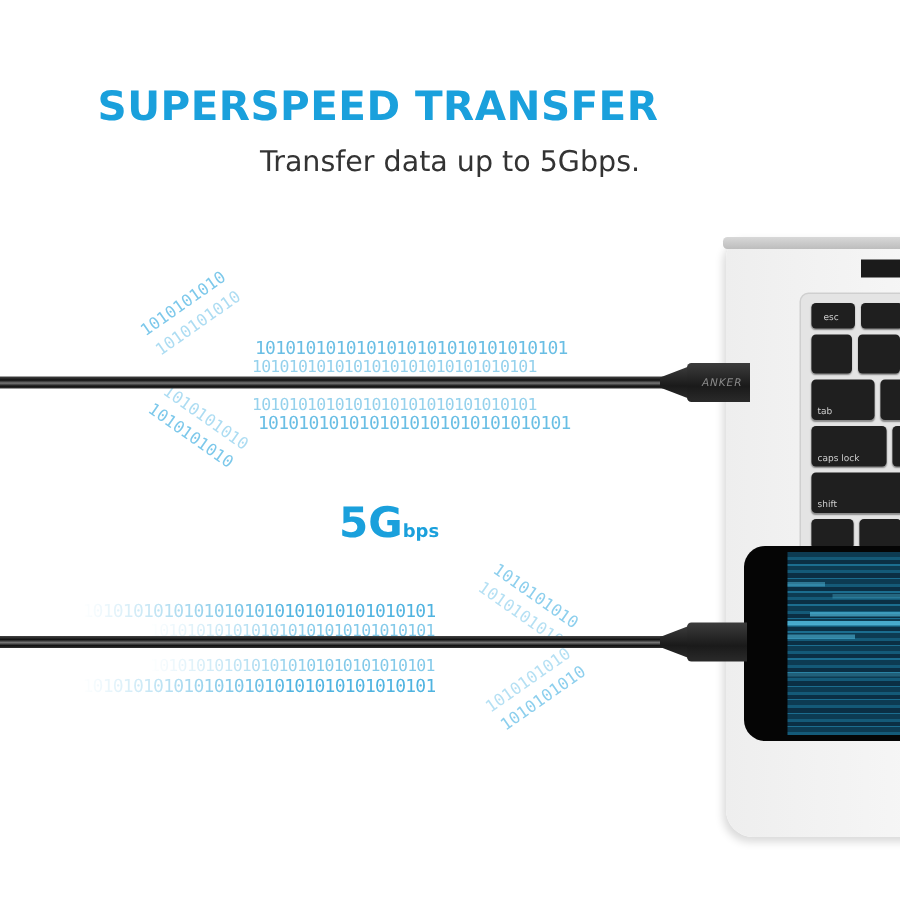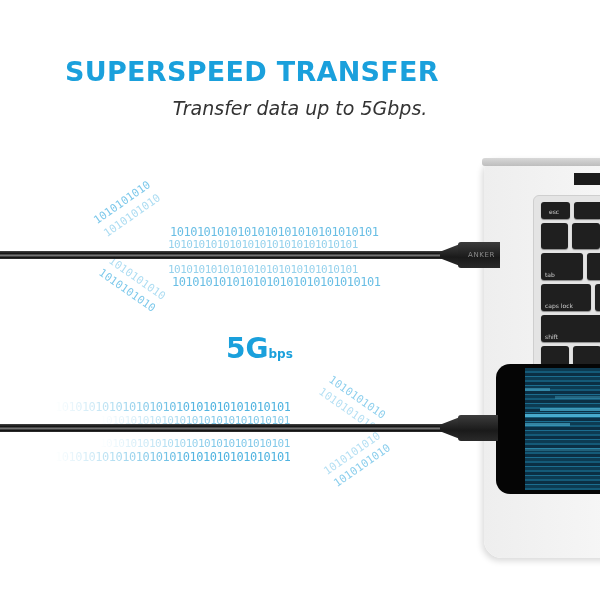--- a/index.html
+++ b/index.html
@@ -1,18 +1,18 @@
 <!DOCTYPE html>
 <html><head>
 <meta charset="utf-8">
 <style>
   html, body { margin:0; padding:0; }
   body { width:600px; height:600px; background:#ffffff; position:relative; overflow:hidden; font-family:"DejaVu Sans", sans-serif; }
   .headline { position:absolute; left:0; width:504px; top:56px; text-align:center; color:#1aa0dc; font-weight:bold; font-size:27px; letter-spacing:0.3px; }
-  .subline { position:absolute; left:0; width:600px; top:97px; text-align:center; color:#333; font-size:19px;font-style:italic; }
+  .subline { position:absolute; left:0; width:600px; top:97px; text-align:center; color:#333; font-size:19px; }
   .speed { position:absolute; left:226px; top:332px; color:#1aa0dc; font-weight:bold; font-size:28px; }
   .speed .unit { font-size:12px; }
 
   
   .laptop-base { position:absolute; left:484px; top:158px; width:140px; height:400px; background:linear-gradient(90deg,#eeeeee,#f7f7f7); border-radius:14px 0 0 18px; box-shadow:-2px 3px 6px rgba(0,0,0,0.15); }
   .laptop-lid { position:absolute; left:482px; top:158px; width:130px; height:8px; background:linear-gradient(#d8d8d8,#bdbdbd); border-radius:3px 0 0 3px; }
   .kb-well { position:absolute; left:533px; top:195px; width:80px; height:240px; background:#e4e4e4; border-radius:6px 0 0 0; border:1px solid #cfcfcf; }
   .key { position:absolute; background:#1f1f1f; border-radius:3px; color:#cfcfcf; font-size:6px; box-shadow:0 1px 1px rgba(0,0,0,0.4); }
   .key span { position:absolute; left:4px; bottom:2px; }
   .key.small span { left:8px; top:6px; bottom:auto; }
@@ -20,21 +20,21 @@
 
   
   .phone { position:absolute; left:496px; top:364px; width:120px; height:130px; background:#050505; border-radius:14px 0 0 14px; }
   .screen { position:absolute; left:525px; top:368px; width:80px; height:122px;
     background:repeating-linear-gradient(180deg,#0d3b52 0px,#0d3b52 3px,#145a78 3px,#145a78 5px,#0b2f44 5px,#0b2f44 8px,#1b6d8f 8px,#1b6d8f 9px); }
   .screen .streak { position:absolute; height:3px; background:#4fb6d8; opacity:0.7; }
 
   
   .cable { position:absolute; height:8px; background:linear-gradient(#444 0,#111 30%,#777 55%,#111 80%,#333 100%); }
   .plug { position:absolute; background:linear-gradient(#3c3c3c,#1a1a1a 60%,#2a2a2a); }
-  .plug-label { position:absolute; color:#8a8a8a; font-size:7px; letter-spacing:0.6px; }
+  .plug-label { position:absolute; color:#8a8a8a; font-size:7px; letter-spacing:0.6px;font-style:italic; }
 
   
   .bin { position:absolute; white-space:nowrap; font-family:"DejaVu Sans Mono", monospace; color:#4fb3e0; letter-spacing:-0.5px; }
   .fade-left { -webkit-mask-image:linear-gradient(90deg,transparent,#000 60%); mask-image:linear-gradient(90deg,transparent,#000 60%); }
   .diag { position:absolute; font-family:"DejaVu Sans Mono", monospace; color:#5dbbe6; white-space:nowrap; font-size:11px; }
 </style>
 </head>
 <body>
 
 <div class="headline">SUPERSPEED TRANSFER</div>

